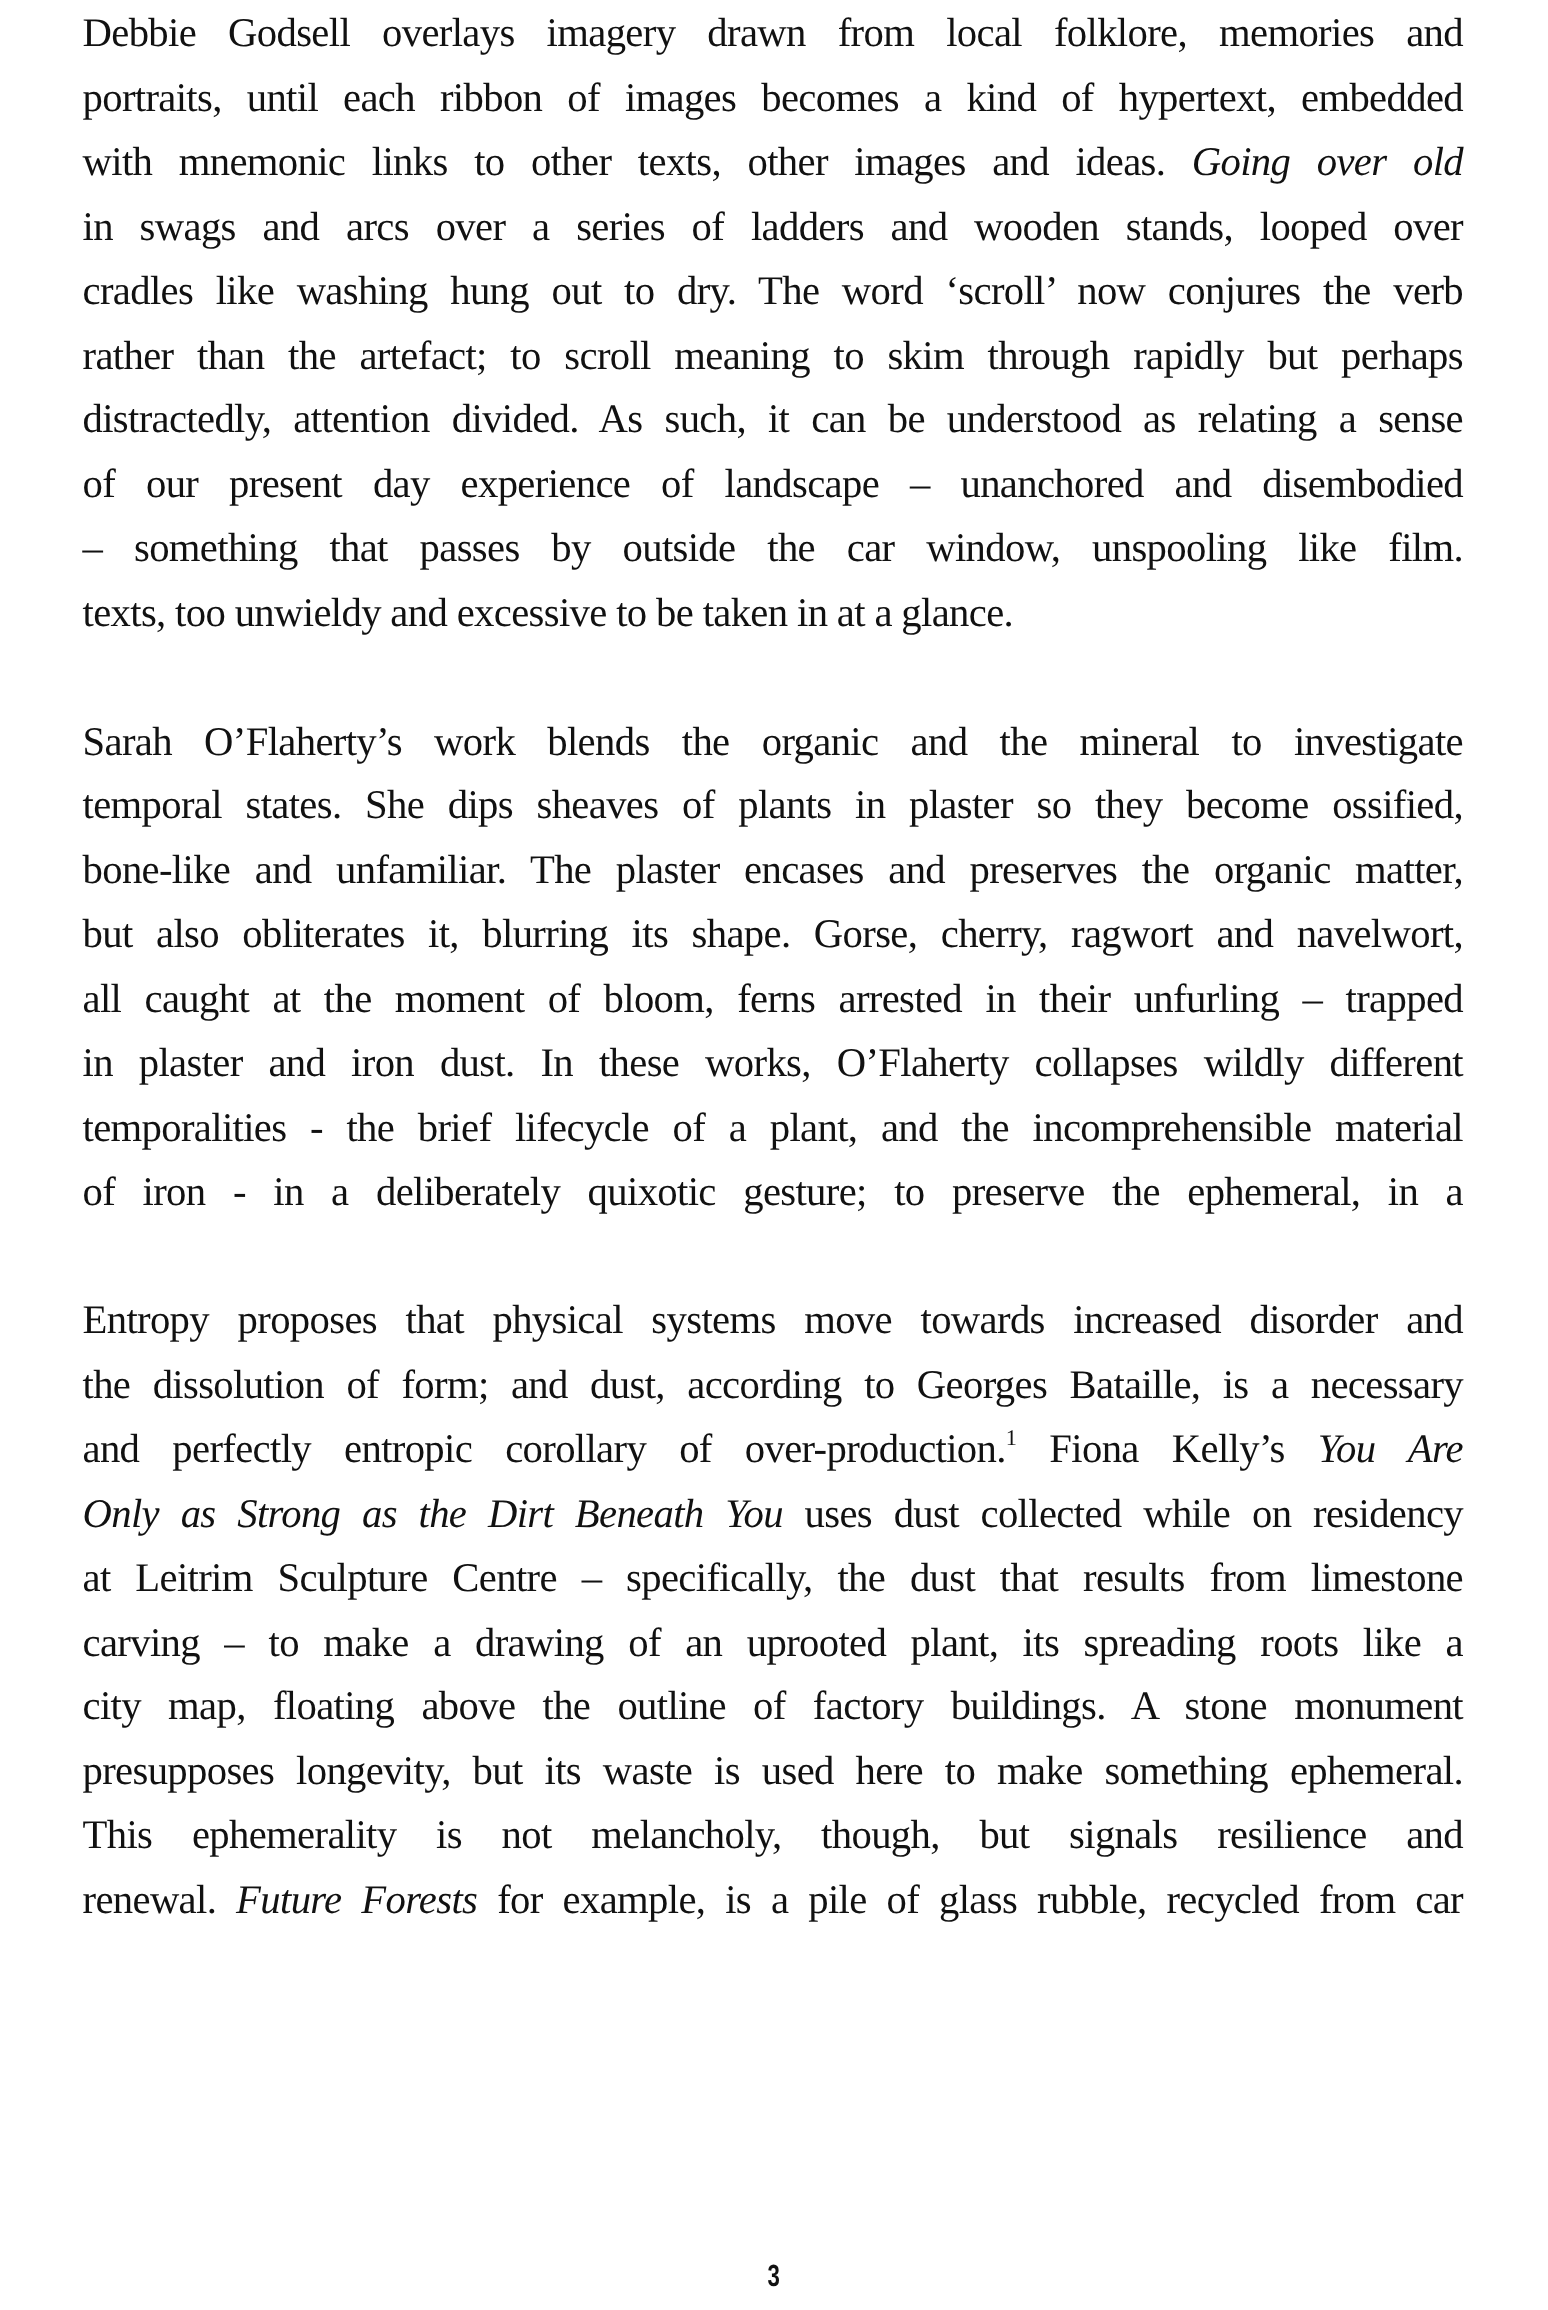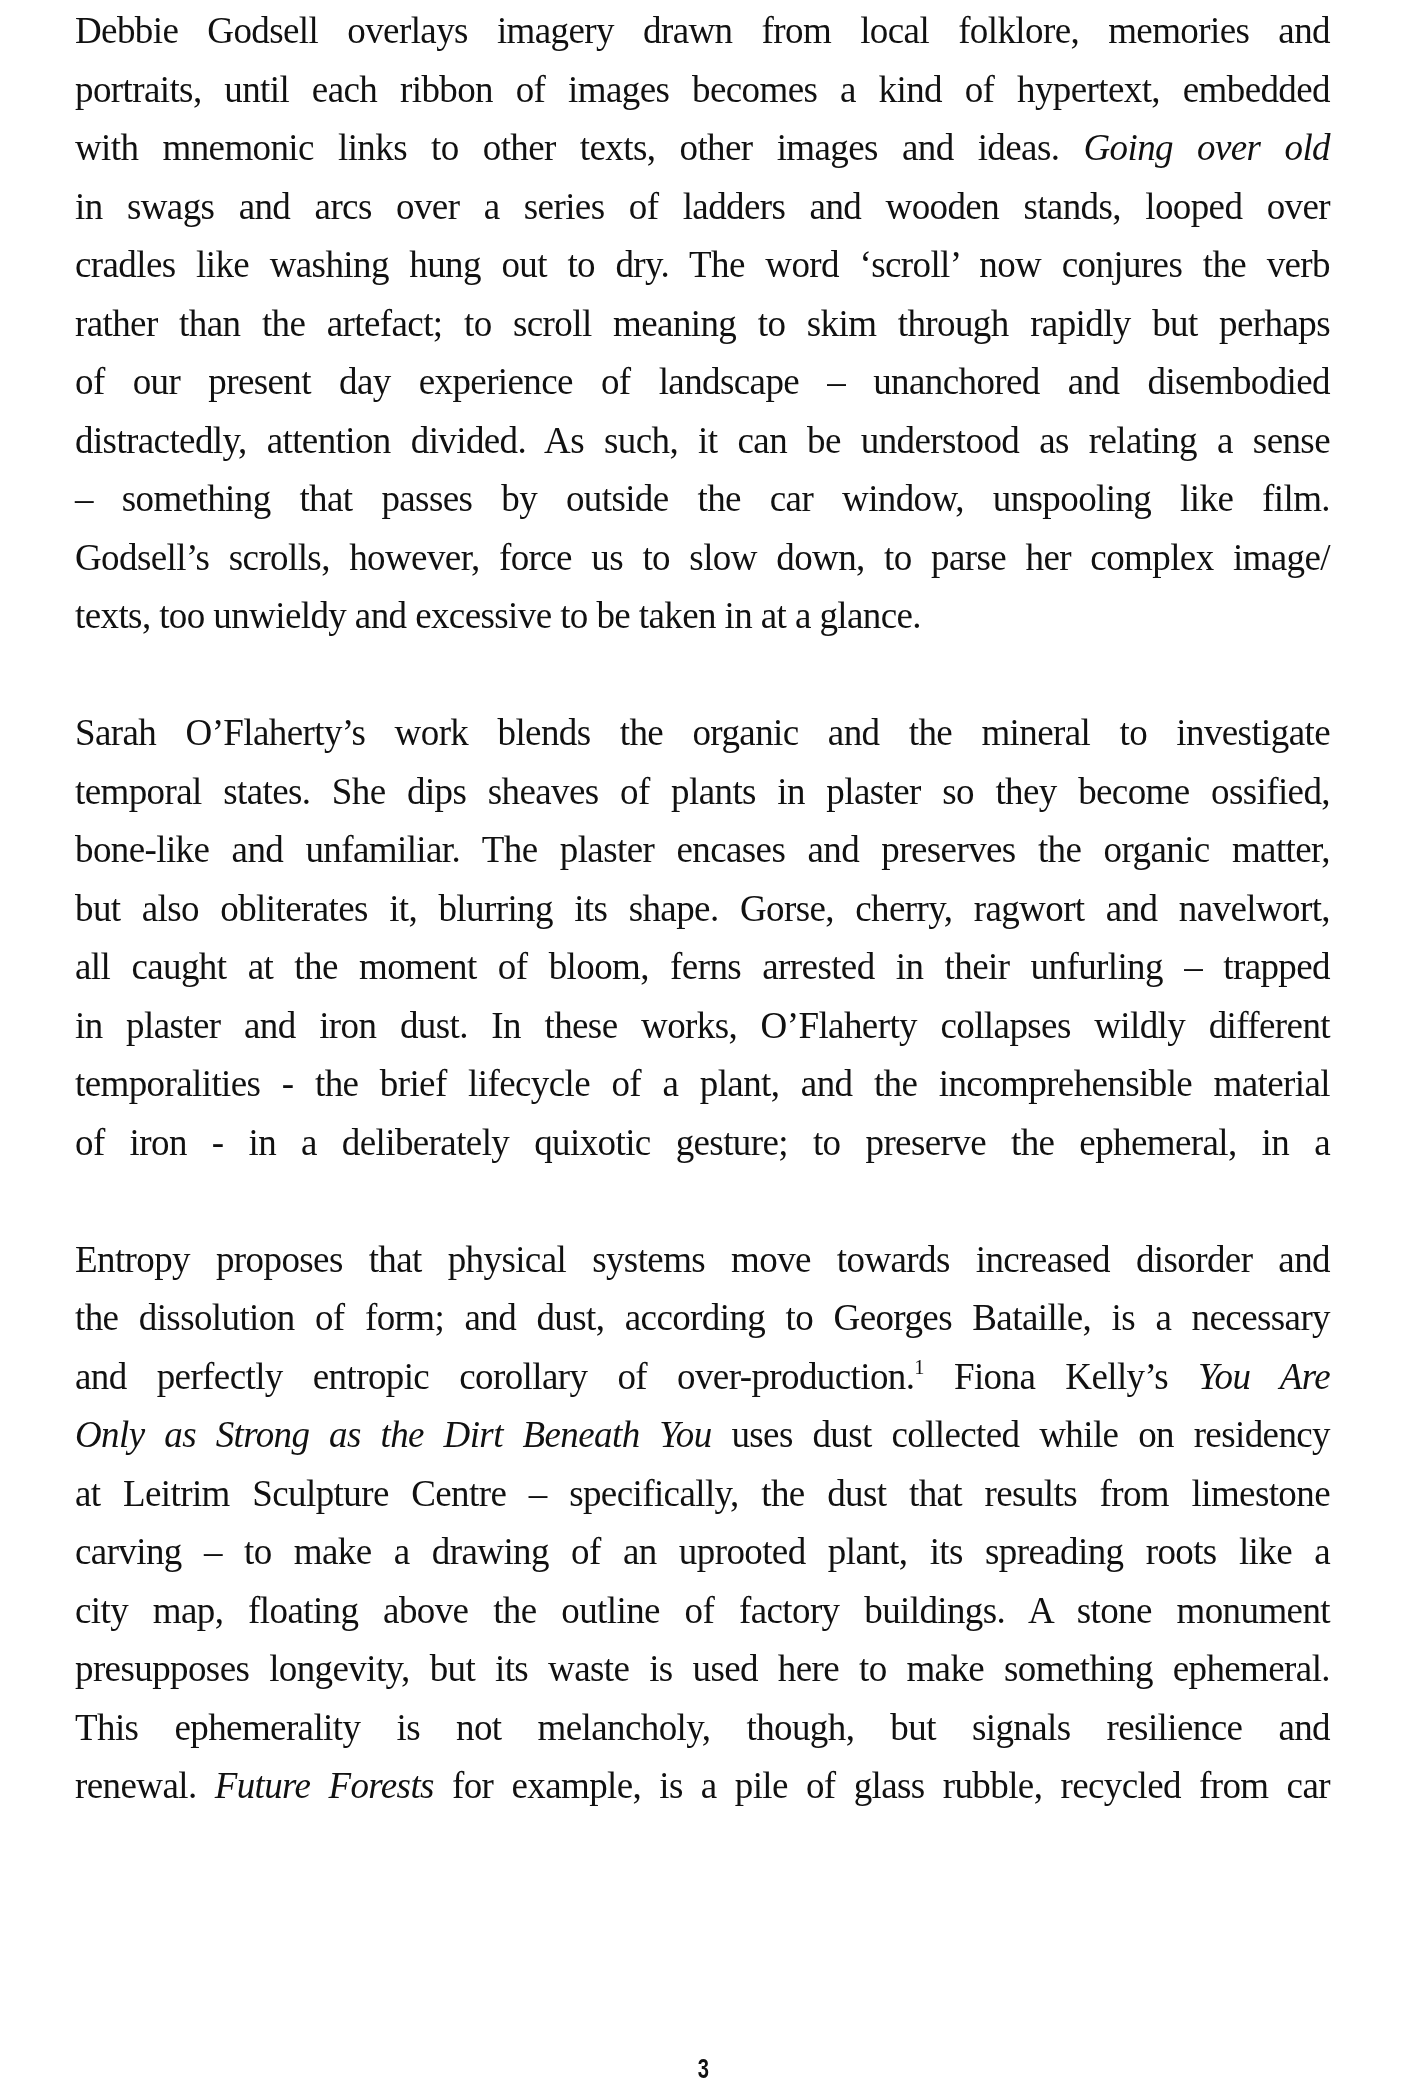--- a/index.html
+++ b/index.html
@@ -70,24 +70,23 @@
 
 <div class="page">
   <div class="body-text" id="body-text">
       <div class="paragraph">
         <span class="line"><span>Debbie Godsell overlays imagery drawn from local folklore, memories and</span></span>
         <span class="line"><span>portraits, until each ribbon of images becomes a kind of hypertext, embedded</span></span>
         <span class="line"><span>with mnemonic links to other texts, other images and ideas. </span><em>Going over old</em></span>
         <span class="line"><span>in swags and arcs over a series of ladders and wooden stands, looped over</span></span>
         <span class="line"><span>cradles like washing hung out to dry. The word ‘scroll’ now conjures the verb</span></span>
         <span class="line"><span>rather than the artefact; to scroll meaning to skim through rapidly but perhaps</span></span>
+        <span class="line"><span>distractedly, attention divided. As such, it can be understood as relating a sense</span></span>
         <span class="line"><span>of our present day experience of landscape – unanchored and disembodied</span></span>
-        <span class="line"><span>distractedly, attention divided. As such, it can be understood as relating a sense</span></span>
         <span class="line"><span>– something that passes by outside the car window, unspooling like film.</span></span>
-        <span class="line"><span>Godsell’s scrolls, however, force us to slow down, to parse her complex image/</span></span>
         <span class="line last"><span>texts, too unwieldy and excessive to be taken in at a glance.</span></span>
       </div>
       <div class="paragraph">
         <span class="line"><span>Sarah O’Flaherty’s work blends the organic and the mineral to investigate</span></span>
         <span class="line"><span>temporal states. She dips sheaves of plants in plaster so they become ossified,</span></span>
         <span class="line"><span>bone-like and unfamiliar. The plaster encases and preserves the organic matter,</span></span>
         <span class="line"><span>but also obliterates it, blurring its shape. Gorse, cherry, ragwort and navelwort,</span></span>
         <span class="line"><span>all caught at the moment of bloom, ferns arrested in their unfurling – trapped</span></span>
         <span class="line"><span>in plaster and iron dust. In these works, O’Flaherty collapses wildly different</span></span>
         <span class="line"><span>temporalities - the brief lifecycle of a plant, and the incomprehensible material</span></span>

